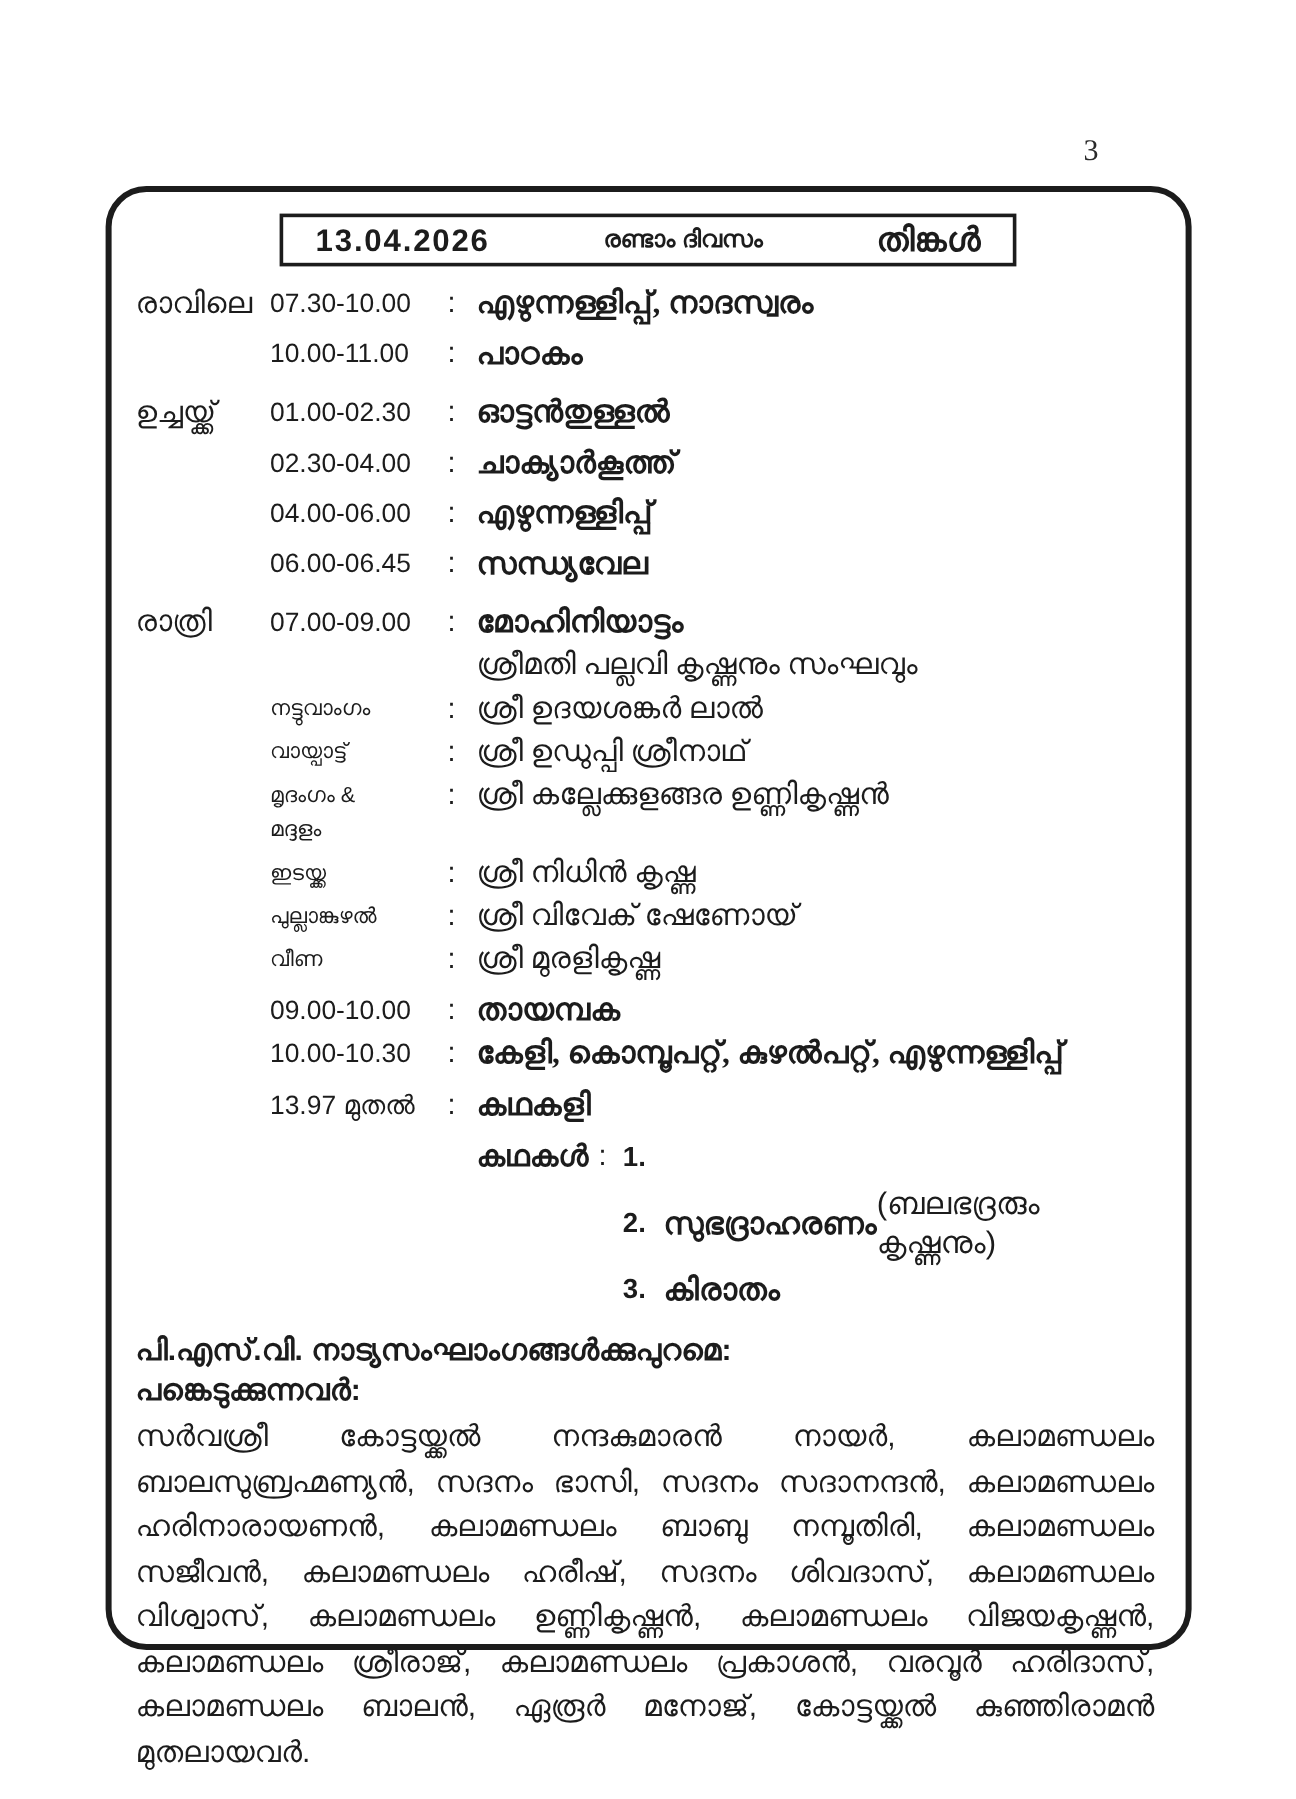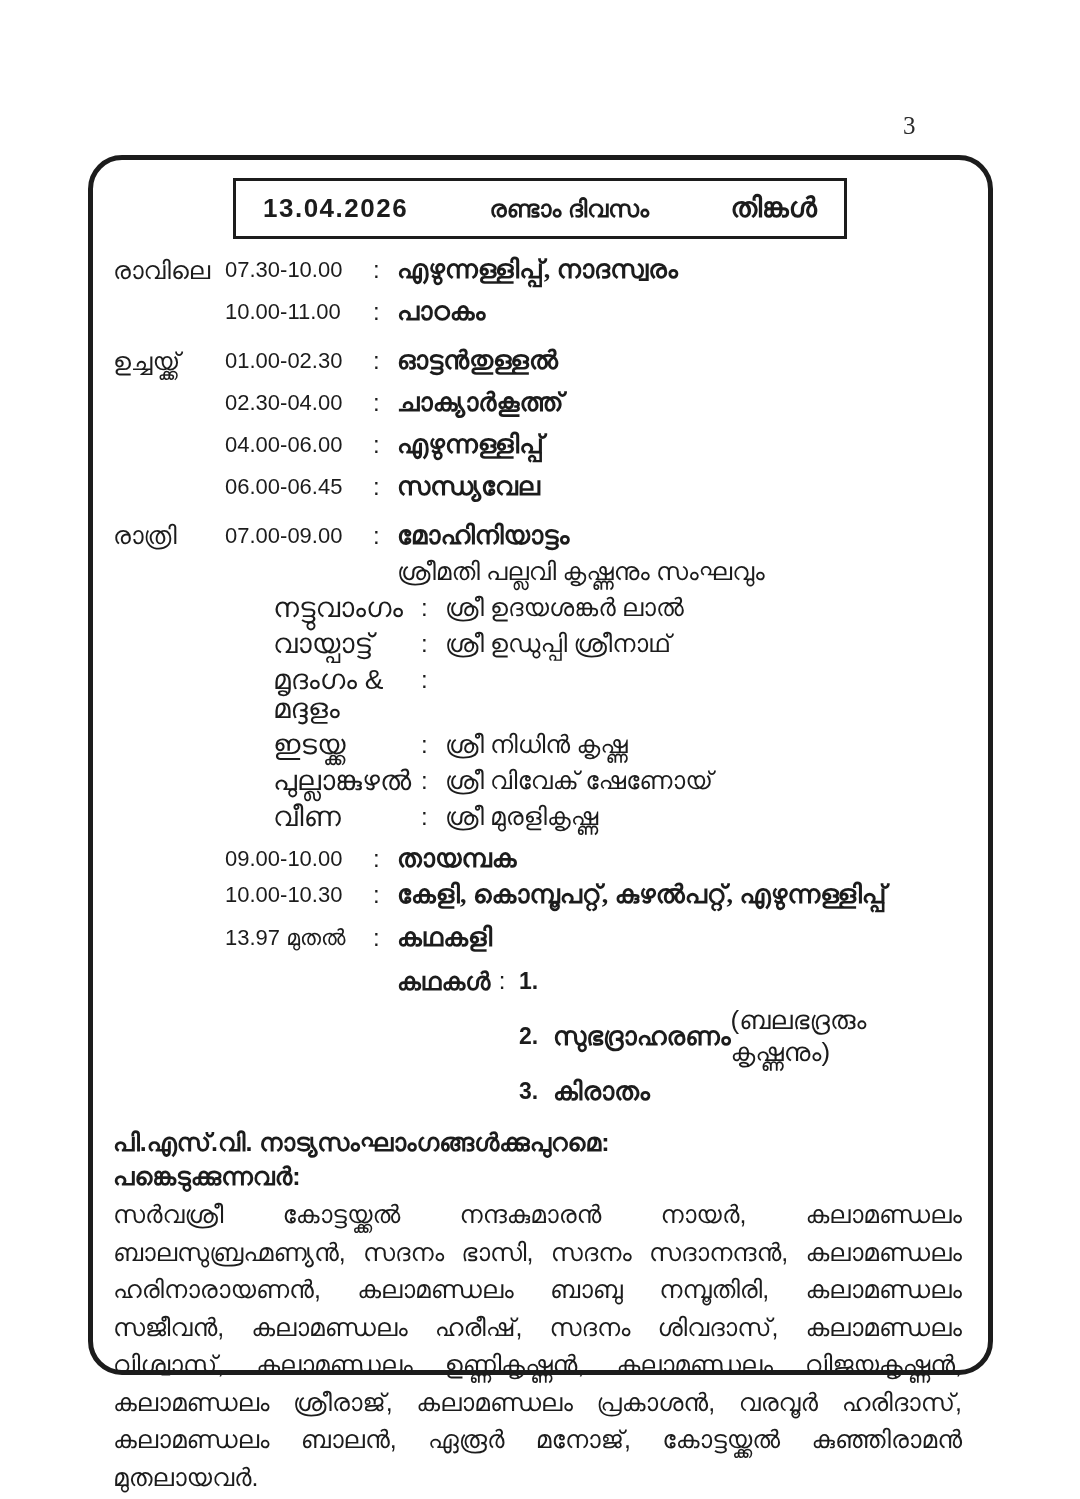--- a/index.html
+++ b/index.html
@@ -11,34 +11,34 @@
   .pageno {
     position:absolute; top:112px; left:903px;
     font-family:"Liberation Serif", serif; font-size:25px; color:#2a2a2a;
   }
   .sheet {
     position:absolute; left:88px; top:155px; width:905px; height:1220px;
     border:5px solid #1c1c1c; border-radius:34px;
     padding:18px 26px 0 20px;
   }
   .datebox {
-    margin-left:120px; width:614px; height:61px;
+    margin-left:120px; width:614px; height:44px;
     border:3px solid #1c1c1c;
     display:flex; align-items:center; justify-content:space-between;
     padding:0 27px; font-weight:700;
   }
   .datebox .date { font-size:26px; letter-spacing:1.5px; }
-  .datebox .day  { font-size:24px; }
+  .datebox .day  { font-size:20px; }
   .datebox .wday { font-size:28px; }
 
   .sched { margin-top:16px; }
   .row { display:flex; align-items:flex-start; margin-bottom:12px; font-size:25px; line-height:30px; }
   .c1 { width:112px; flex:none; font-size:25px; }
   .c2 { width:148px; flex:none; font-size:22px; }
-  .c2.ml { font-size:28px;margin-left:48px; }
+  .c2.ml { font-size:18px; }
   .c3 { width:24px; flex:none; font-size:24px; }
   .c4 { flex:1;font-family:Liberation Serif, serif; }
   .bold { font-weight:700; font-size:26px; }
   .reg  { font-weight:400; font-size:25px; }
   .gap  { margin-top:19px; }
   .gap-s{ margin-top:13px; }
   .tight{ margin-bottom:7px; line-height:29px; }
   .two-line div { line-height:29px; }
 
   .krow { display:flex; align-items:center; margin-bottom:7px; font-size:26px; line-height:32px; }
@@ -140,20 +140,21 @@
         <span class="c4 reg">ശ്രീ ഉഡുപ്പി ശ്രീനാഥ്</span>
       </div>
 
       <div class="row tight">
         <span class="c1"></span>
         <span class="c2 ml two-line">
           <div>മൃദംഗം &amp;</div>
           <div>മദ്ദളം</div>
         </span>
         <span class="c3">:</span>
+        <span class="c4 reg">ശ്രീ കല്ലേക്കുളങ്ങര ഉണ്ണികൃഷ്ണൻ</span>
       </div>
 
       <div class="row tight">
         <span class="c1"></span>
         <span class="c2 ml">ഇടയ്ക്ക</span>
         <span class="c3">:</span>
         <span class="c4 reg">ശ്രീ നിധിൻ കൃഷ്ണ</span>
       </div>
 
       <div class="row tight">

